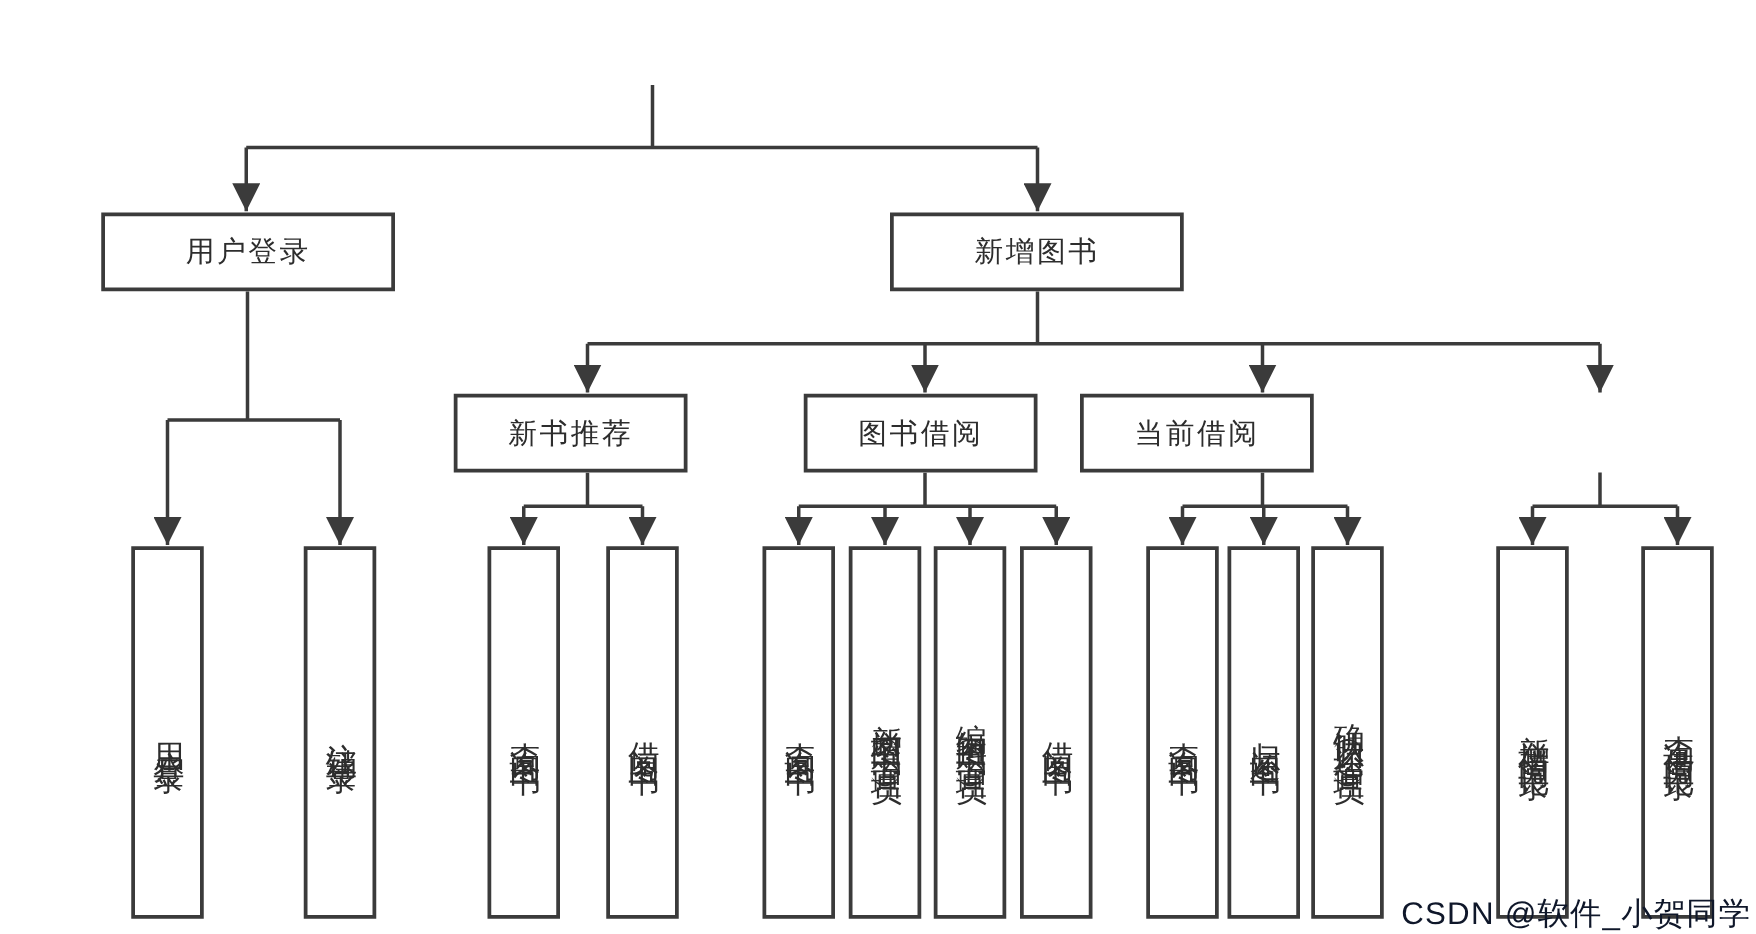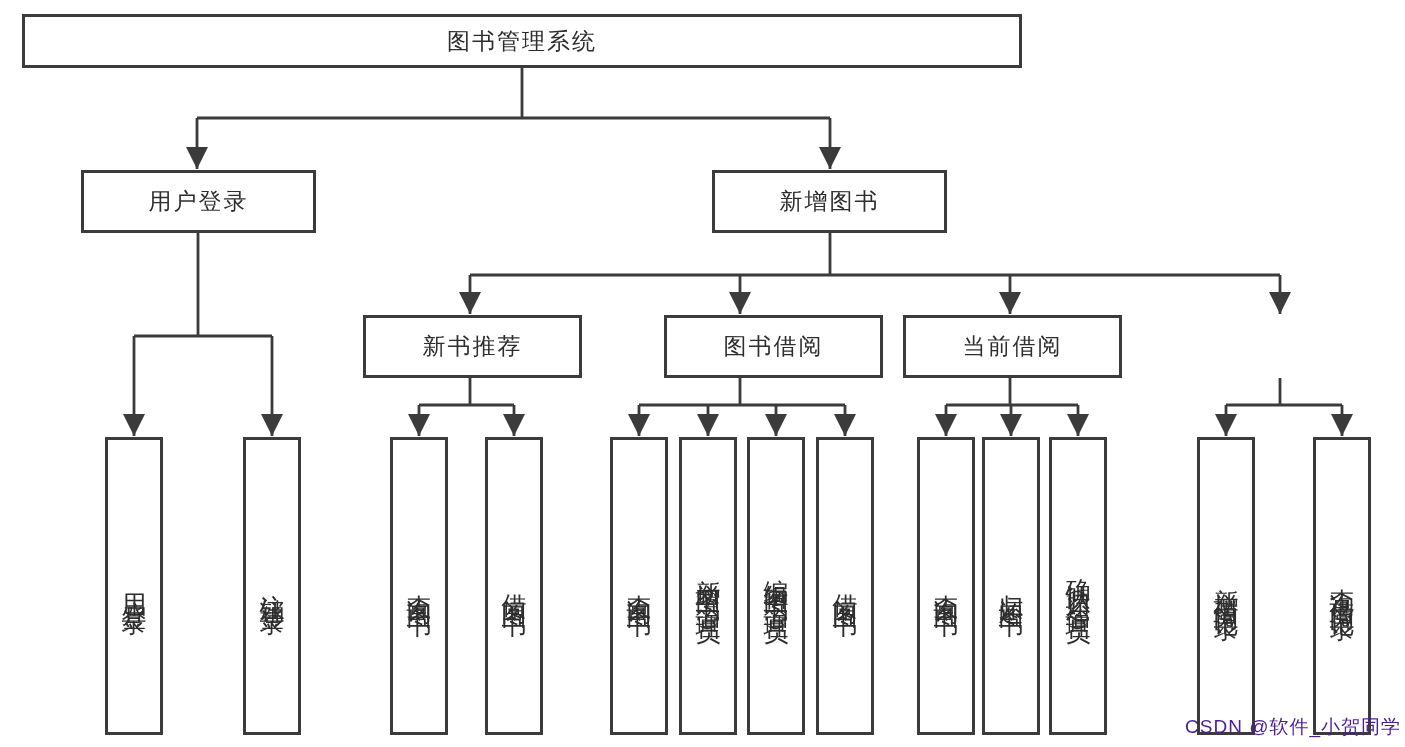--- a/index.html
+++ b/index.html
@@ -36,36 +36,36 @@
     font-size: 23px;
     letter-spacing: 2px;
     line-height: 1;
   }
   .root-node {
     left: 22px; top: 14px;
     width: 1000px; height: 54px;
     font-size: 23px;
   }
   .l1-node { top: 170px; width: 235px; height: 63px; }
-  .l2-node { top: 315px; width: 219px; height: 63px; }
+  .l2-node { top: 315px; width: 187px; height: 63px; }
   .v-node {
     top: 437px;
     width: 58px; height: 298px;
     writing-mode: vertical-rl;
     text-orientation: mixed;
     font-size: 25px;
     letter-spacing: 6px;
     line-height: 1;
   }
   .watermark {
     position: absolute;
     top: 714px;
     right: 4px;
-    font-size: 19px;
-    color: #4c1d95;
+    font-size: 25px;
+    color: #0f172a;
     letter-spacing: 1px;
     white-space: nowrap;
   }
 </style>
 </head>
 <body>
 
 <div class="canvas">
 
   <svg class="wires" viewBox="0 0 1405 747">
@@ -103,28 +103,27 @@
     <path d="M845,405 V436" fill="none" stroke="#3b3b3b" stroke-width="2.8" marker-end="url(#arrow)"></path>
 
     <path d="M946,405 V436" fill="none" stroke="#3b3b3b" stroke-width="2.8" marker-end="url(#arrow)"></path>
     <path d="M1011,405 V436" fill="none" stroke="#3b3b3b" stroke-width="2.8" marker-end="url(#arrow)"></path>
     <path d="M1078,405 V436" fill="none" stroke="#3b3b3b" stroke-width="2.8" marker-end="url(#arrow)"></path>
 
     <path d="M1226,405 V436" fill="none" stroke="#3b3b3b" stroke-width="2.8" marker-end="url(#arrow)"></path>
     <path d="M1342,405 V436" fill="none" stroke="#3b3b3b" stroke-width="2.8" marker-end="url(#arrow)"></path>
   </svg>
 
-  <div class="node h-node root-node">图书管理系统</div>
 
   <div class="node h-node l1-node" style="left:81px">用户登录</div>
   <div class="node h-node l1-node" style="left:712px">新增图书</div>
 
   <div class="node h-node l2-node" style="left:363px">新书推荐</div>
-  <div class="node h-node l2-node" style="left:664px">图书借阅</div>
-  <div class="node h-node l2-node" style="left:903px">当前借阅</div>
+  <div class="node h-node l2-node" style="left:643px">图书借阅</div>
+  <div class="node h-node l2-node" style="left:864px">当前借阅</div>
 
   <div class="node v-node" style="left:105px">用户登录</div>
   <div class="node v-node" style="left:243px">注销登录</div>
 
   <div class="node v-node" style="left:390px">查询图书</div>
   <div class="node v-node" style="left:485px">借阅图书</div>
 
   <div class="node v-node" style="left:610px">查询图书</div>
   <div class="node v-node" style="left:679px">新增图书（管理员）</div>
   <div class="node v-node" style="left:747px">编辑图书（管理员）</div>

